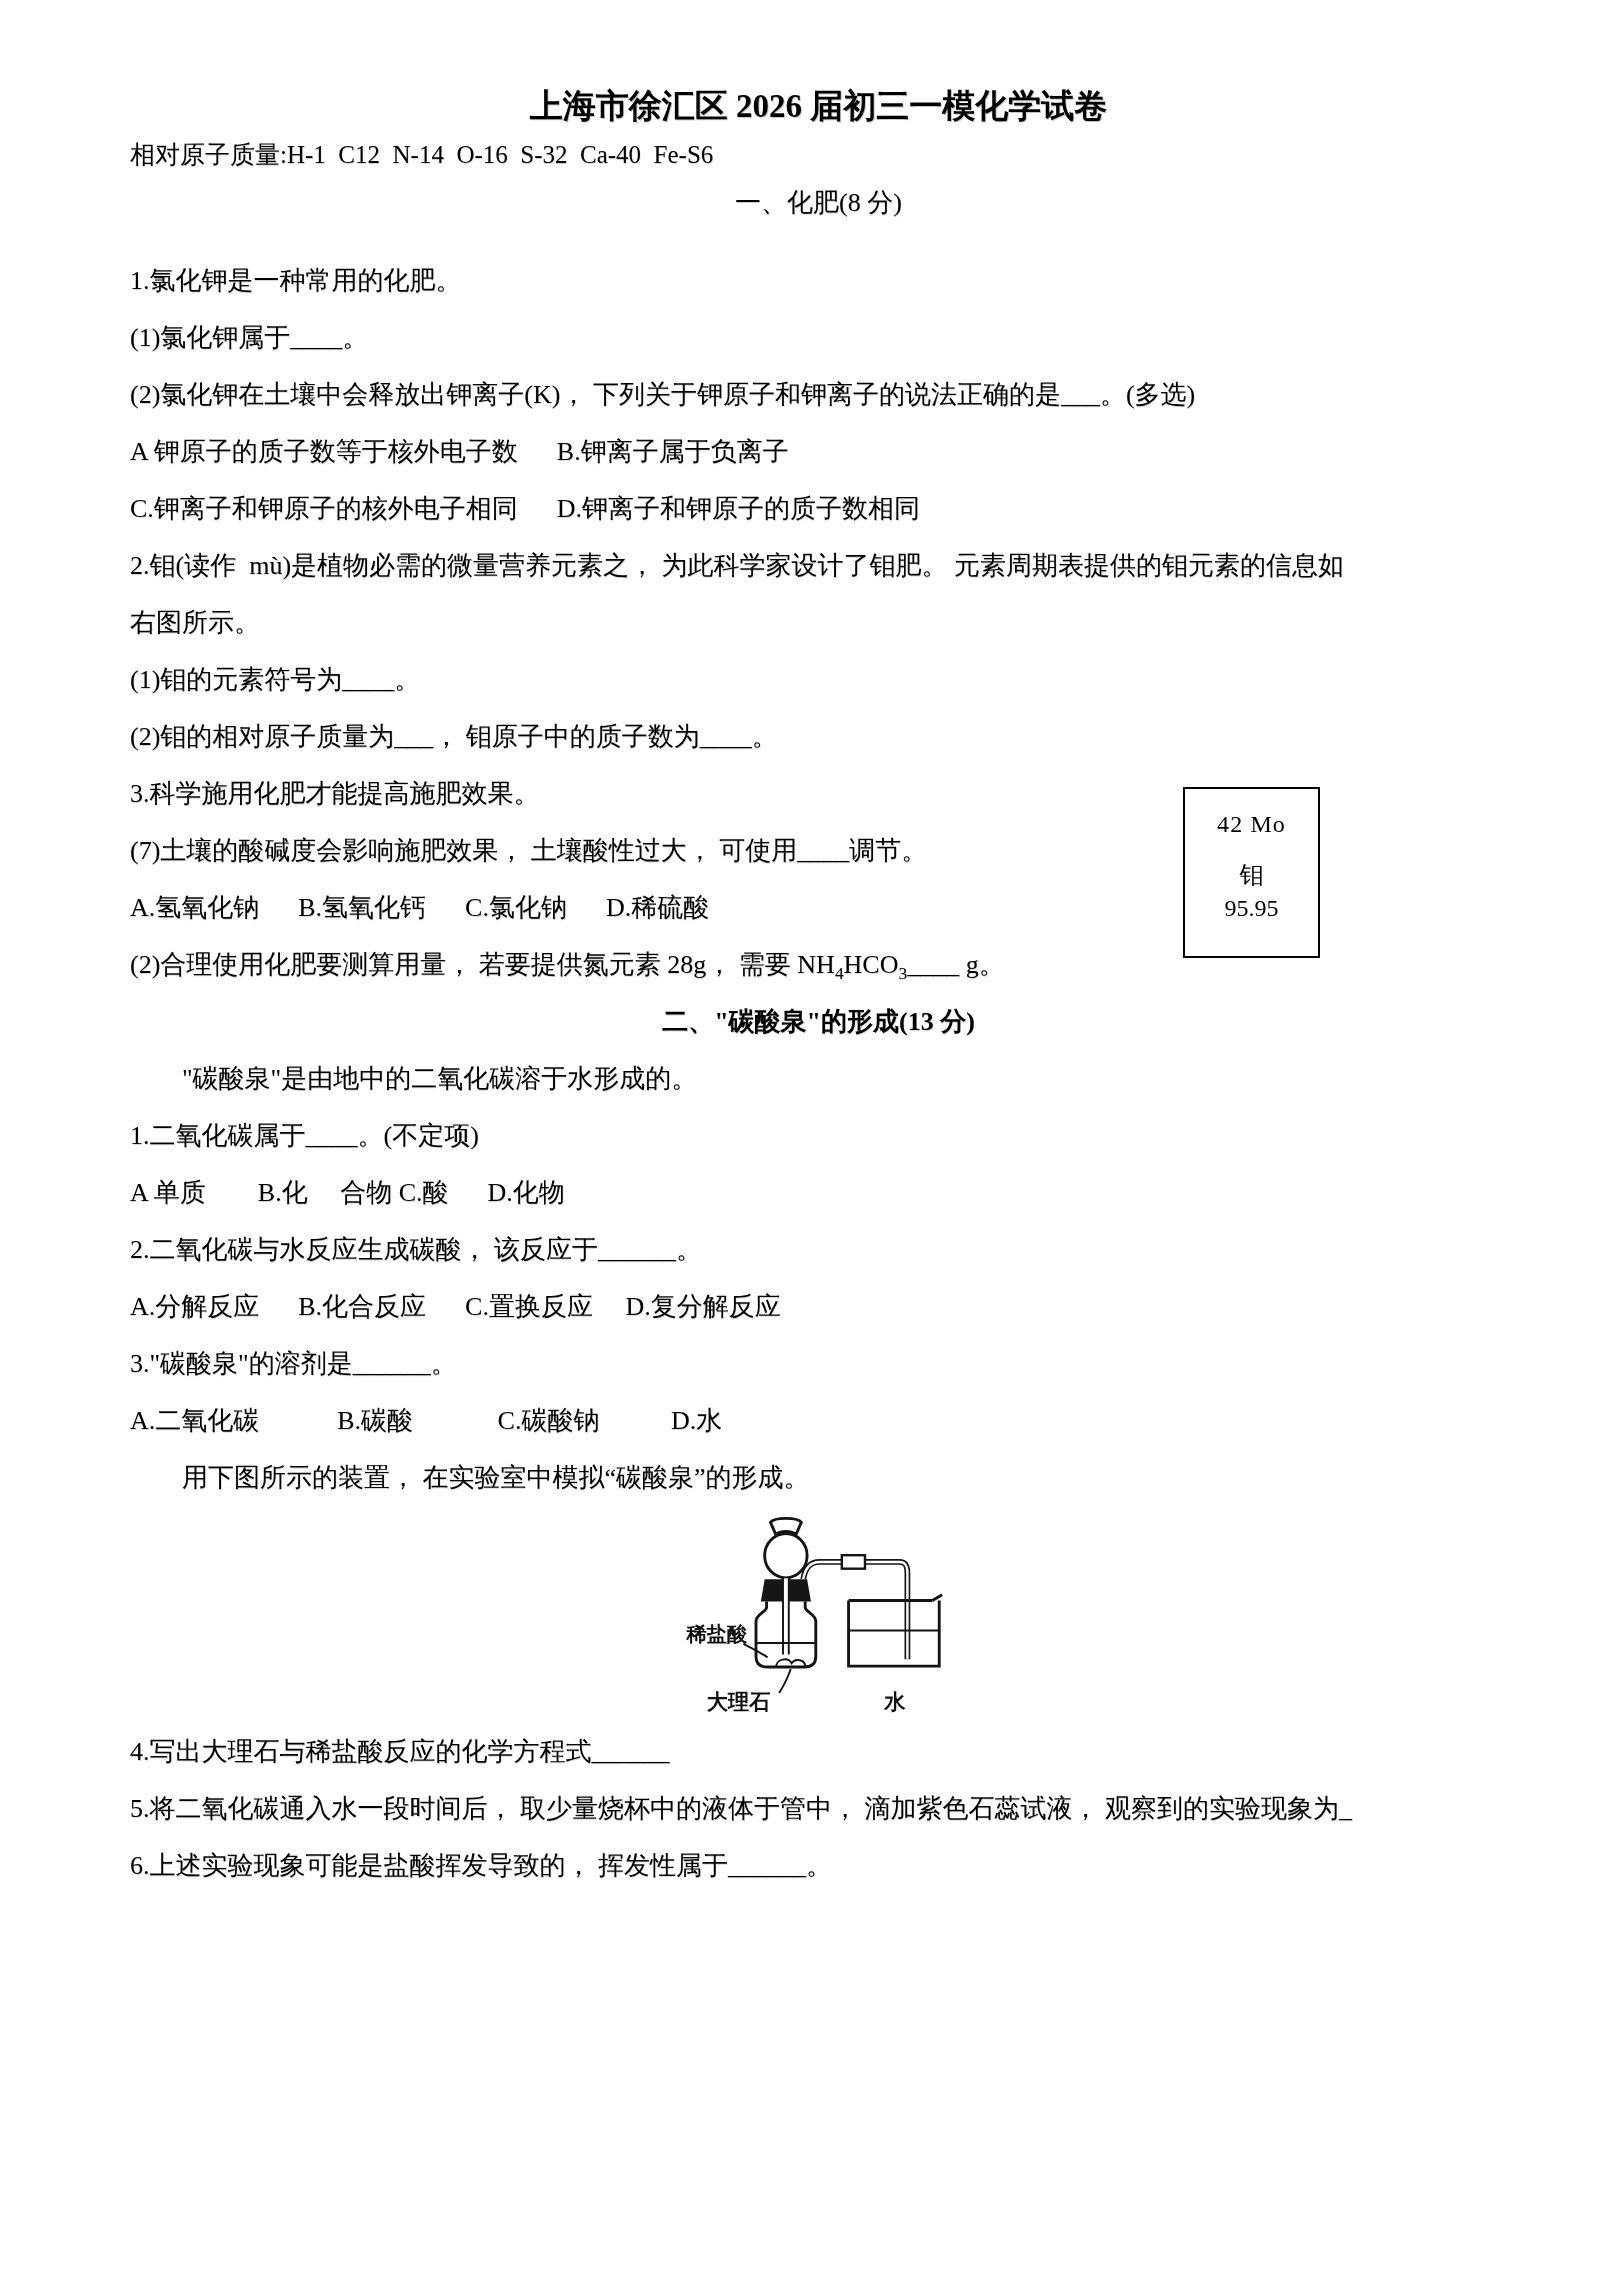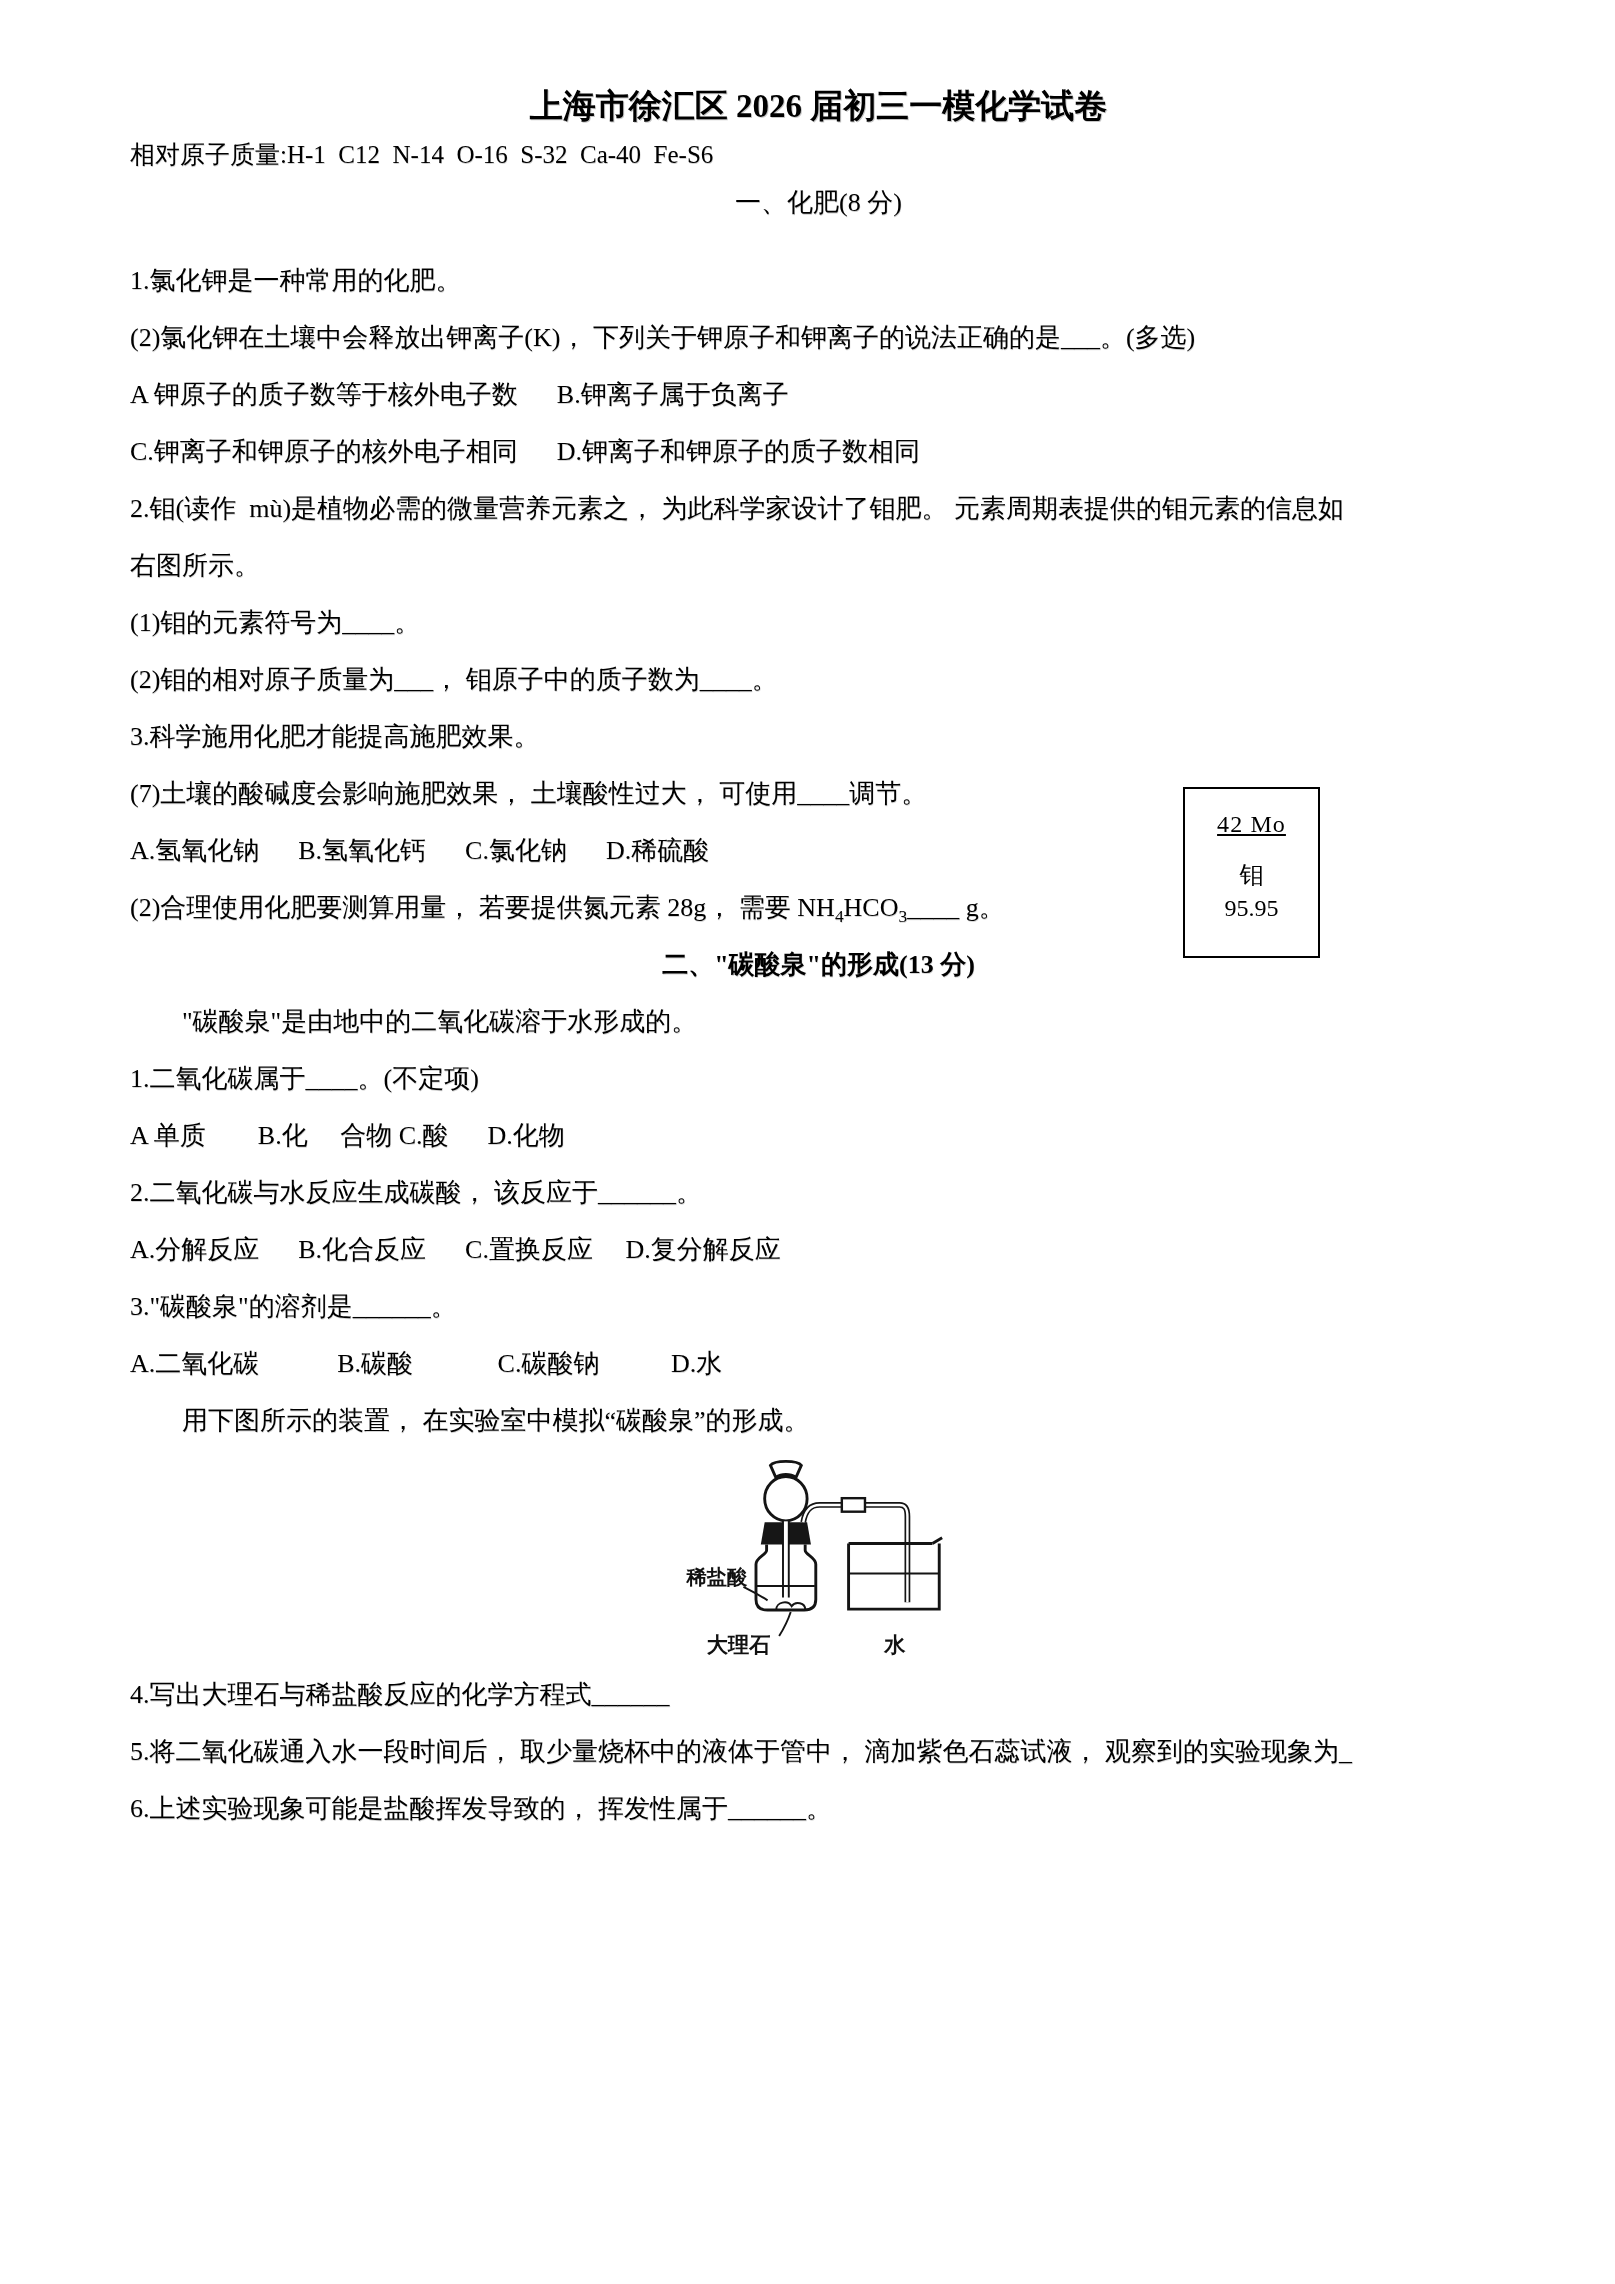--- a/index.html
+++ b/index.html
@@ -29,21 +29,21 @@
     text-shadow:0.5px 1.1px 0 rgba(0,0,0,0.16);
   }
   .line.center{text-align:center;font-weight:700;}
   .line.indent{text-indent:52px;}
   .line sub{font-size:17.4px;line-height:0;}
   .element-box{
     position:absolute;left:1183px;top:787px;width:137px;height:171px;
     border:2.2px solid #000;box-sizing:border-box;background:#fff;
     text-align:center;font-size:24px;
   }
-  .eb-l1{margin-top:18.5px;line-height:33px;letter-spacing:1.1px;text-decoration:underline;}
+  .eb-l1{margin-top:18.5px;line-height:33px;letter-spacing:1.1px;}
   .eb-l2{margin-top:18.5px;line-height:33px;}
   .eb-l3{line-height:33px;}
   .diagram-wrap{height:217px;}
   .diagram-wrap svg{display:block;margin-left:511px;}
   .sv-stroke{fill:none;stroke:#141414;stroke-width:6;}
   .sv-thin{fill:none;stroke:#141414;stroke-width:4;}
   .sv-label{font-family:"Liberation Sans","DejaVu Sans",sans-serif;font-weight:700;fill:#111;}
 </style>
 </head>
 <body>
@@ -51,20 +51,21 @@
 <div class="content">
 
   <div class="title">上海市徐汇区 2026 届初三一模化学试卷</div>
 
   <div class="massline">相对原子质量:H-1  C12  N-14  O-16  S-32  Ca-40  Fe-S6</div>
 
   <div class="h1">一、化肥(8 分)</div>
 
   <div class="lines">
     <div class="line">1.氯化钾是一种常用的化肥。</div>
+    <div class="line">(1)氯化钾属于____。</div>
     <div class="line">(2)氯化钾在土壤中会释放出钾离子(K)， 下列关于钾原子和钾离子的说法正确的是___。(多选)</div>
     <div class="line">A 钾原子的质子数等于核外电子数      B.钾离子属于负离子</div>
     <div class="line">C.钾离子和钾原子的核外电子相同      D.钾离子和钾原子的质子数相同</div>
     <div class="line">2.钼(读作  mù)是植物必需的微量营养元素之， 为此科学家设计了钼肥。 元素周期表提供的钼元素的信息如</div>
     <div class="line">右图所示。</div>
     <div class="line">(1)钼的元素符号为____。</div>
     <div class="line">(2)钼的相对原子质量为___， 钼原子中的质子数为____。</div>
     <div class="line">3.科学施用化肥才能提高施肥效果。</div>
     <div class="line">(7)土壤的酸碱度会影响施肥效果， 土壤酸性过大， 可使用____调节。</div>
     <div class="line">A.氢氧化钠      B.氢氧化钙      C.氯化钠      D.稀硫酸</div>

